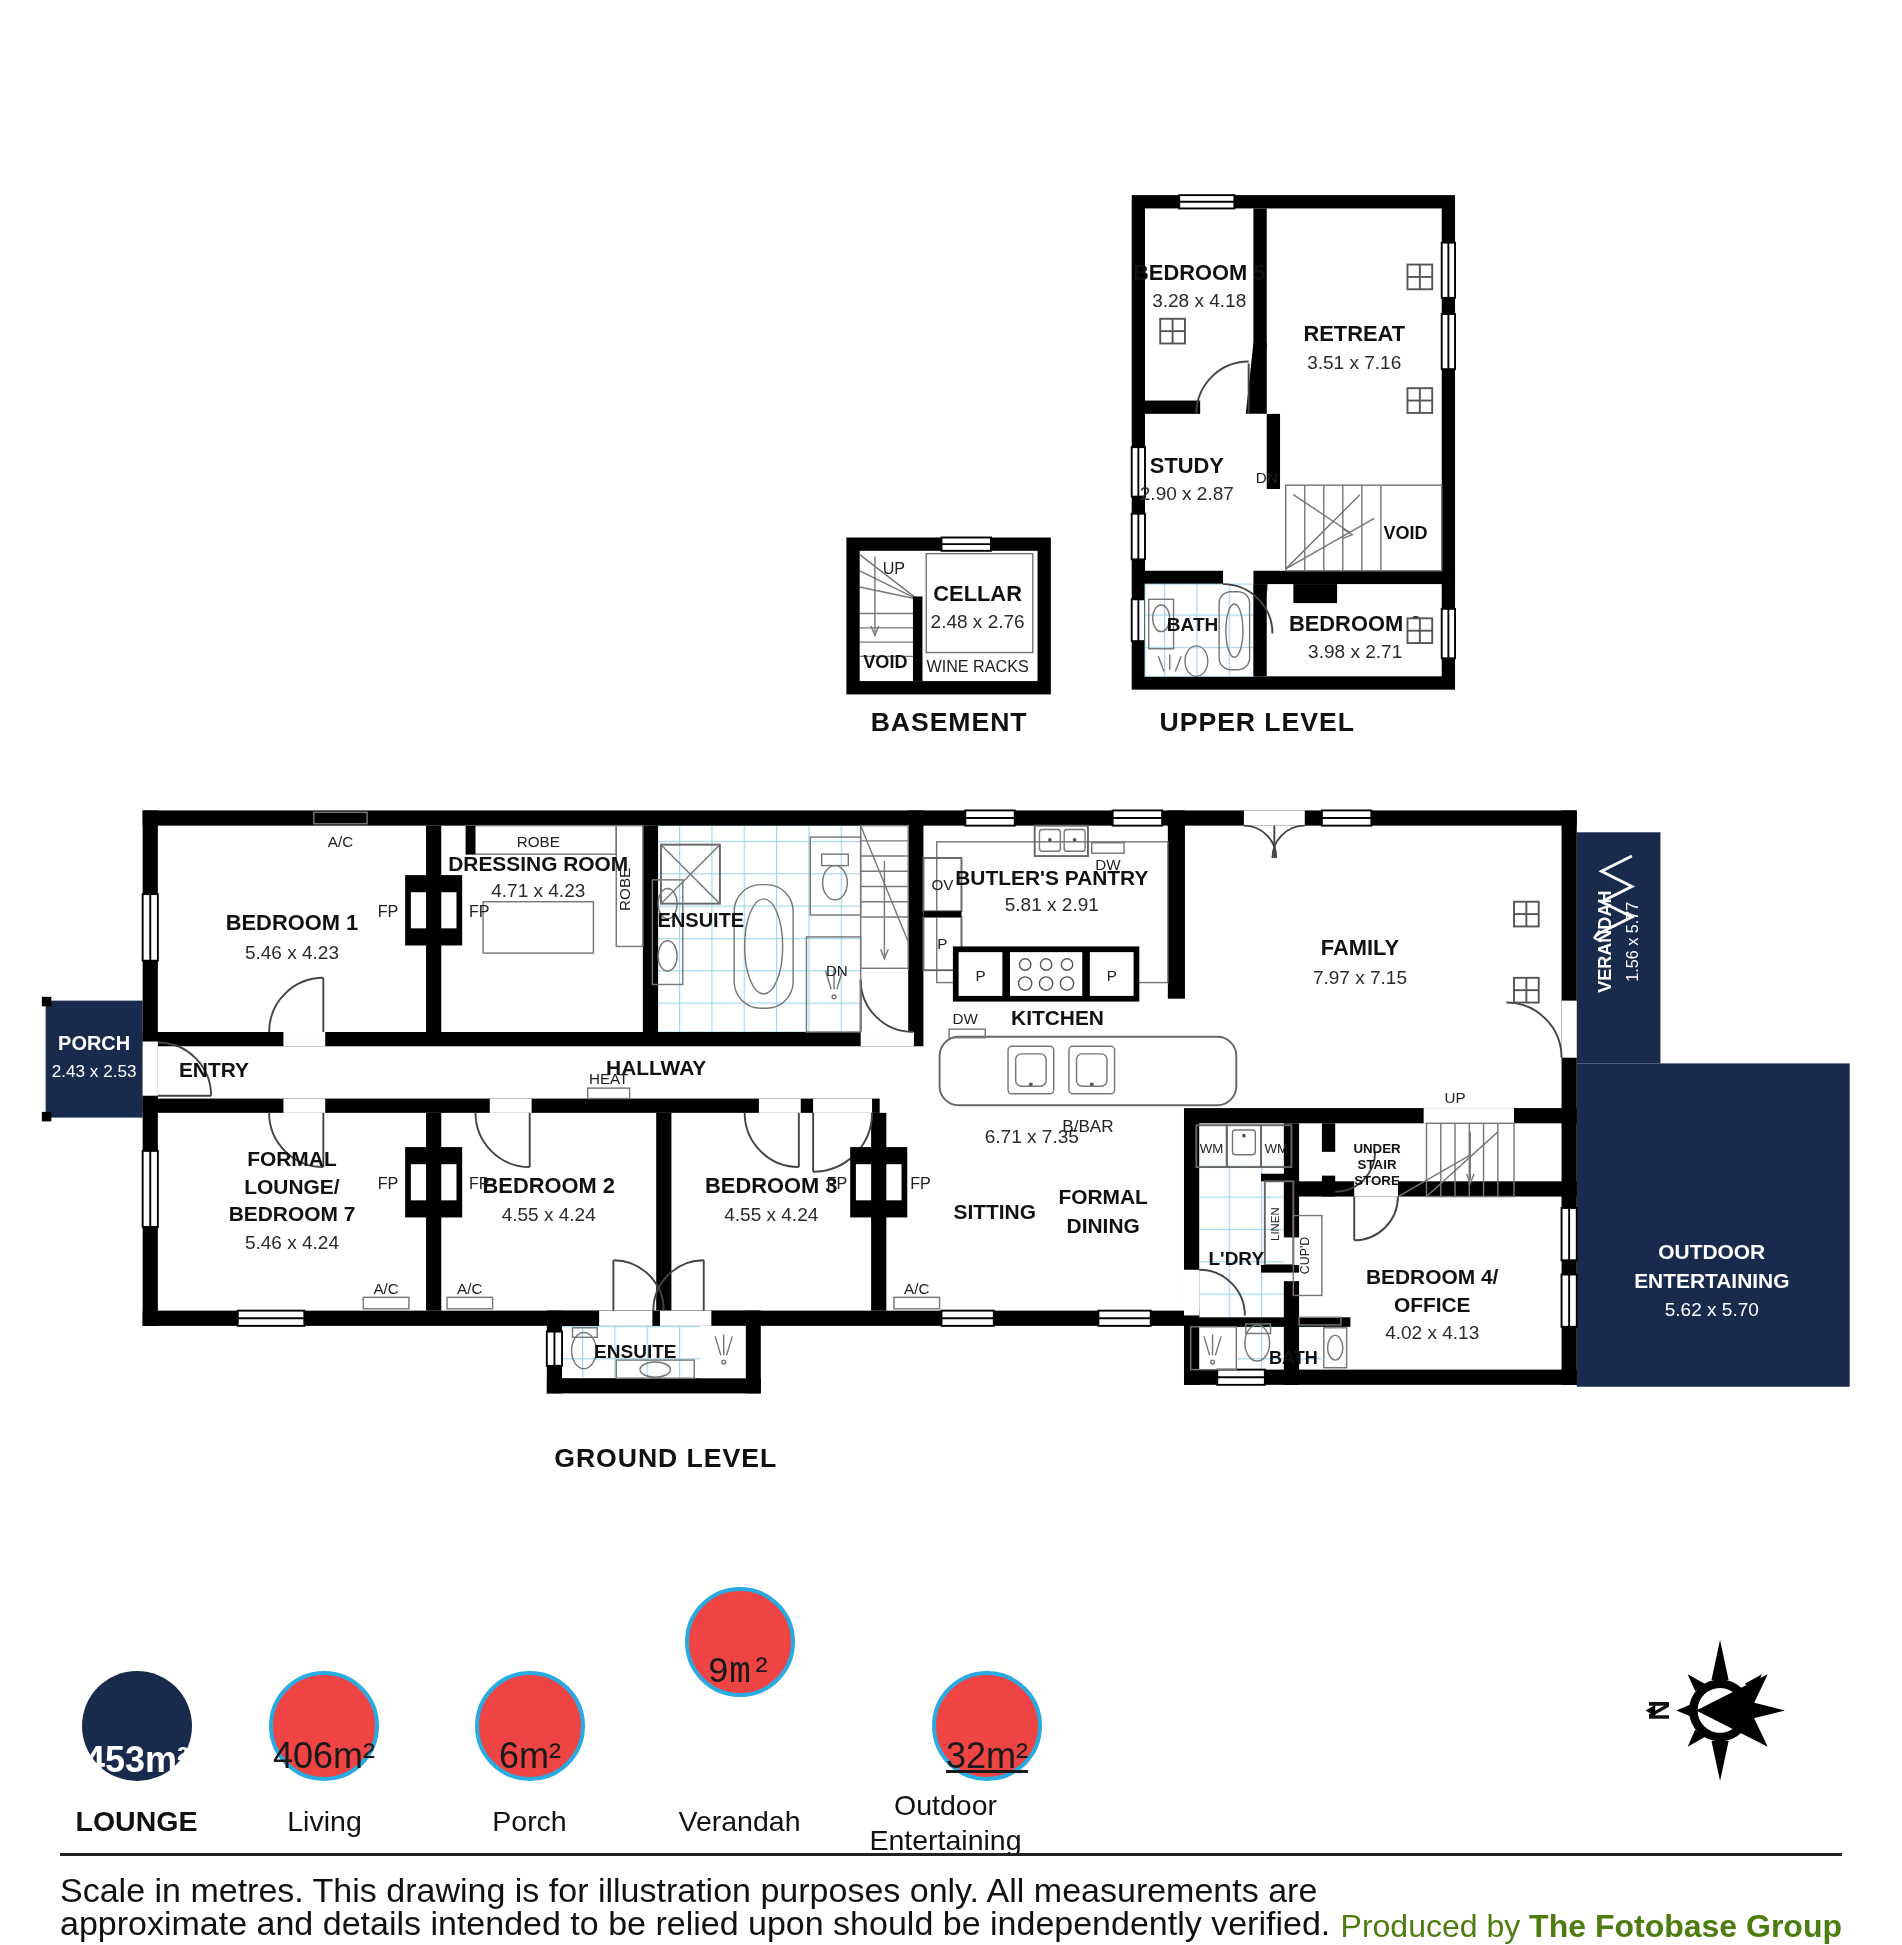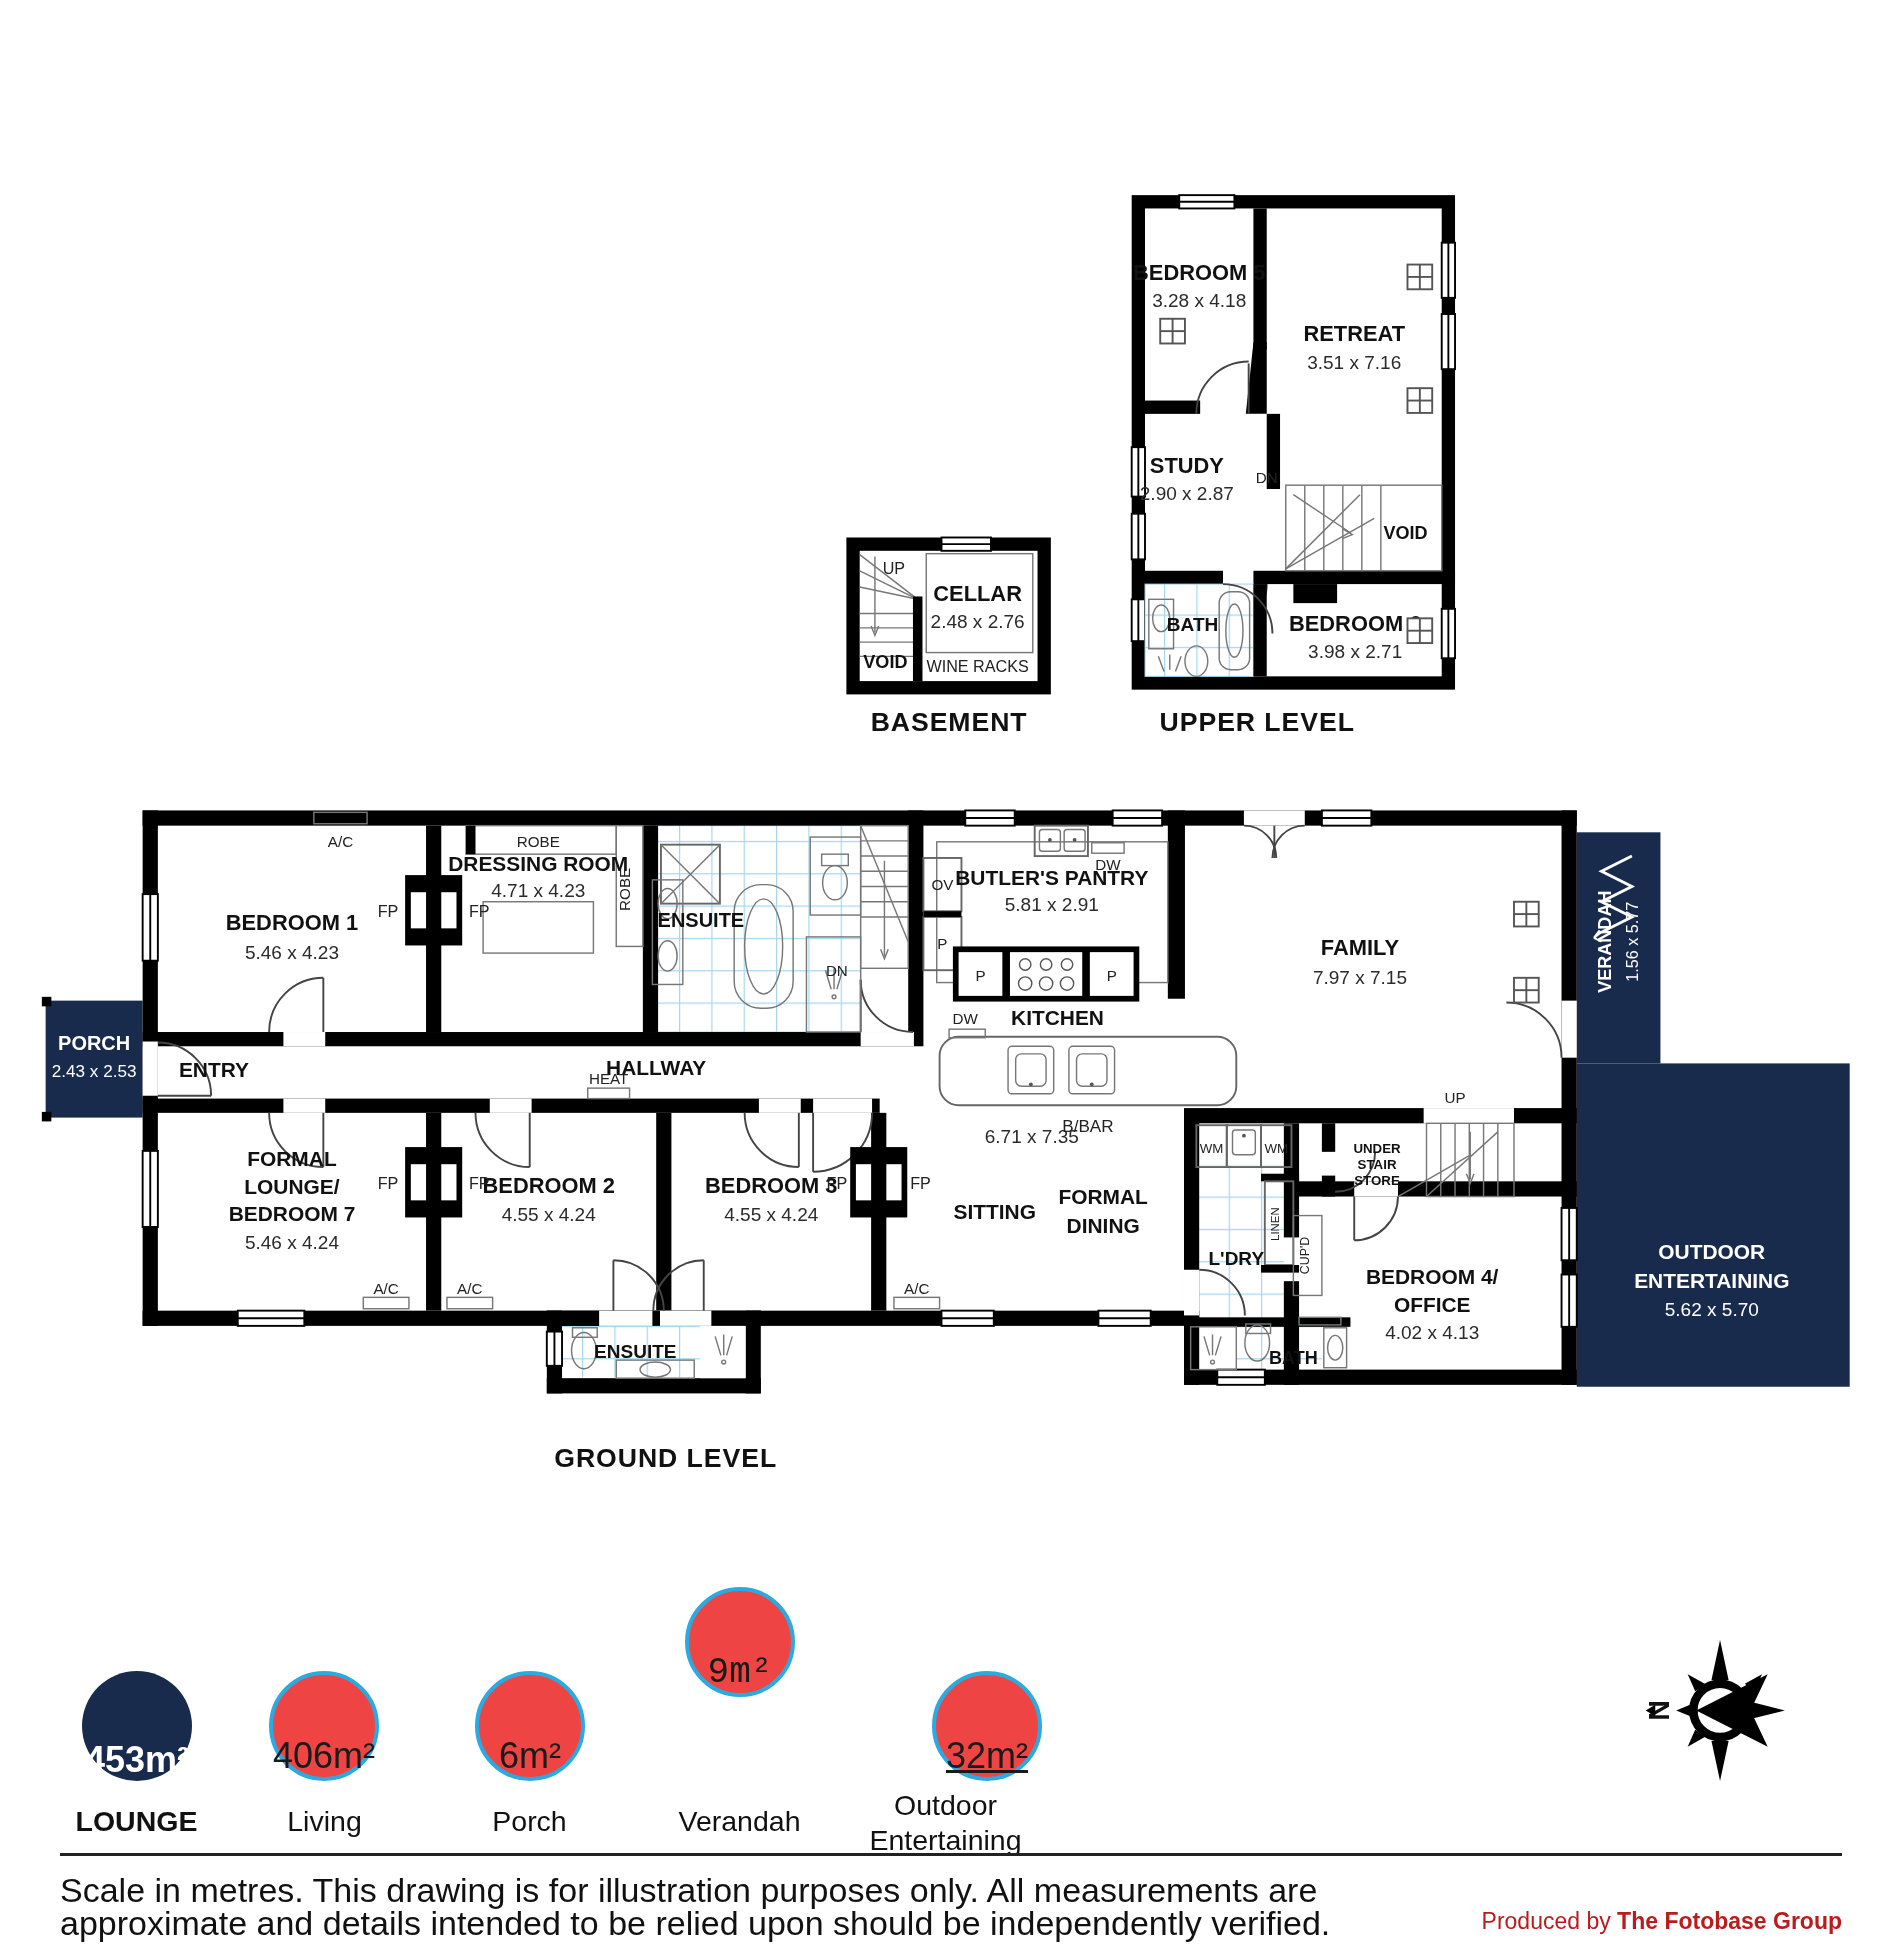--- a/index.html
+++ b/index.html
@@ -23,21 +23,21 @@
           display:flex;align-items:flex-end;justify-content:center;box-sizing:border-box;}
   .circle.outline{border:4.8px solid #29ABE2;background:#ef4444;color:#1a1a1a;}
   .circle.filled{background:#182B4D;color:#fff;}
   .circle .val{font-size:36px;font-weight:400;}
   .circle.filled .val{font-weight:700;}
   .sum-label{position:absolute;width:209px;text-align:center;font-size:28.5px;color:#111;}
   .sum-label.bold{font-weight:700;}
   .sum-label.wrap{width:171px;line-height:35px;}
   .sep{position:absolute;left:60px;top:1853px;width:1782px;height:2.9px;background:#222;}
   .disclaimer{position:absolute;left:60px;top:1874px;font-size:34px;line-height:33px;color:#111;}
-  .credit{position:absolute;right:60px;top:1908px;font-size:23px;color:#b91c1c;}
+  .credit{position:absolute;right:60px;top:1908px;font-size:32px;color:#4d7c0f;}
   .credit b{font-weight:700;}
   .compass{position:absolute;left:1640px;top:1638px;}
 </style>
 </head>
 <body>
 
 <div class="page">
 
 <svg class="plan-svg" width="1902" height="1560" viewBox="0 0 2000 1640">
   <defs>

